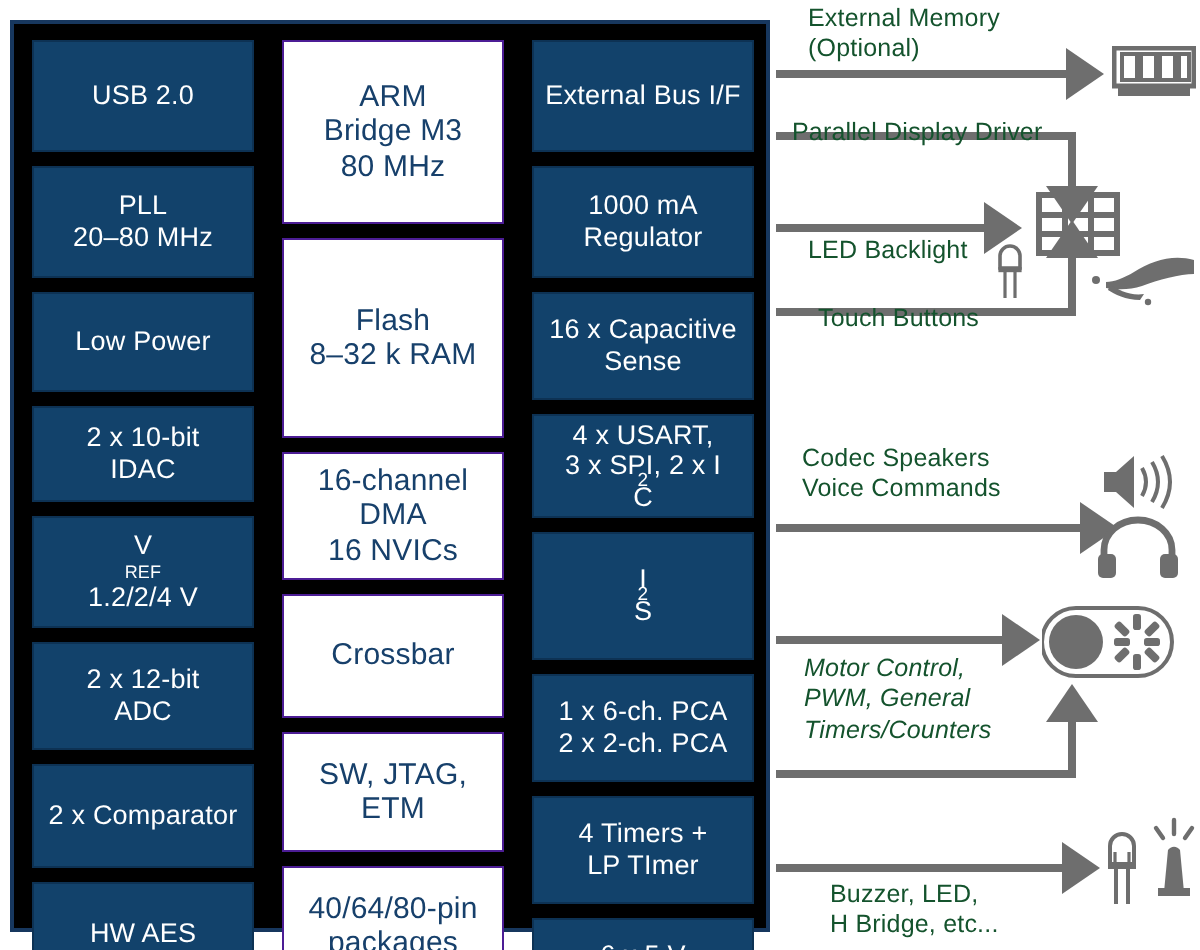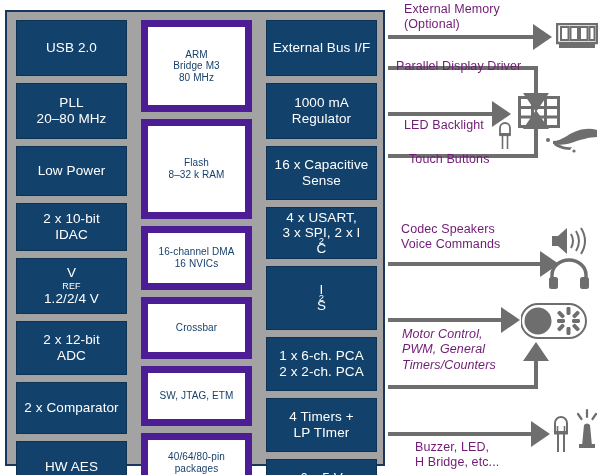--- a/index.html
+++ b/index.html
@@ -8,21 +8,21 @@
     background:#ffffff;
     font-family:"Liberation Sans", sans-serif;
     overflow:hidden;
     position:relative;
   }
   #root{position:absolute;left:0;top:0;width:600px;height:475px;}
 
   
   .chip{
     position:absolute;left:5px;top:10px;width:380px;height:456px;
-    background:#a3a3a3;
+    background:#000000;
     border:2px solid #17375e;
     box-sizing:border-box;
   }
   .col{position:absolute;top:8px;width:111px;}
   .col-left{left:9px;}
   .col-mid{left:134px;}
   .col-right{left:259px;}
 
   .blk{
     box-sizing:border-box;
@@ -34,30 +34,30 @@
     letter-spacing:.1px;
   }
   .blk-dark{
     background:#12426b;
     border:1px solid #0d3254;
     color:#ffffff;
     font-size:13.5px;
   }
   .blk-light{
     background:#ffffff;
-    border:7px solid #4c1d95;
+    border:1px solid #4c1d95;
     color:#17406b;
-    font-size:10px;
+    font-size:15px;
   }
   .blk span{display:block;}
   .sub{font-size:9px;vertical-align:bottom;}
   .sup{font-size:9.5px;vertical-align:super;line-height:0;}
   .lbl{
     position:absolute;
-    color:#701a75;
+    color:#14532d;
     font-size:12.5px;
     line-height:1.22;
     white-space:pre-line;
     letter-spacing:.1px;
   }
   .line{
     position:absolute;
     background:#6e6e6e;
     height:4px;
   }

